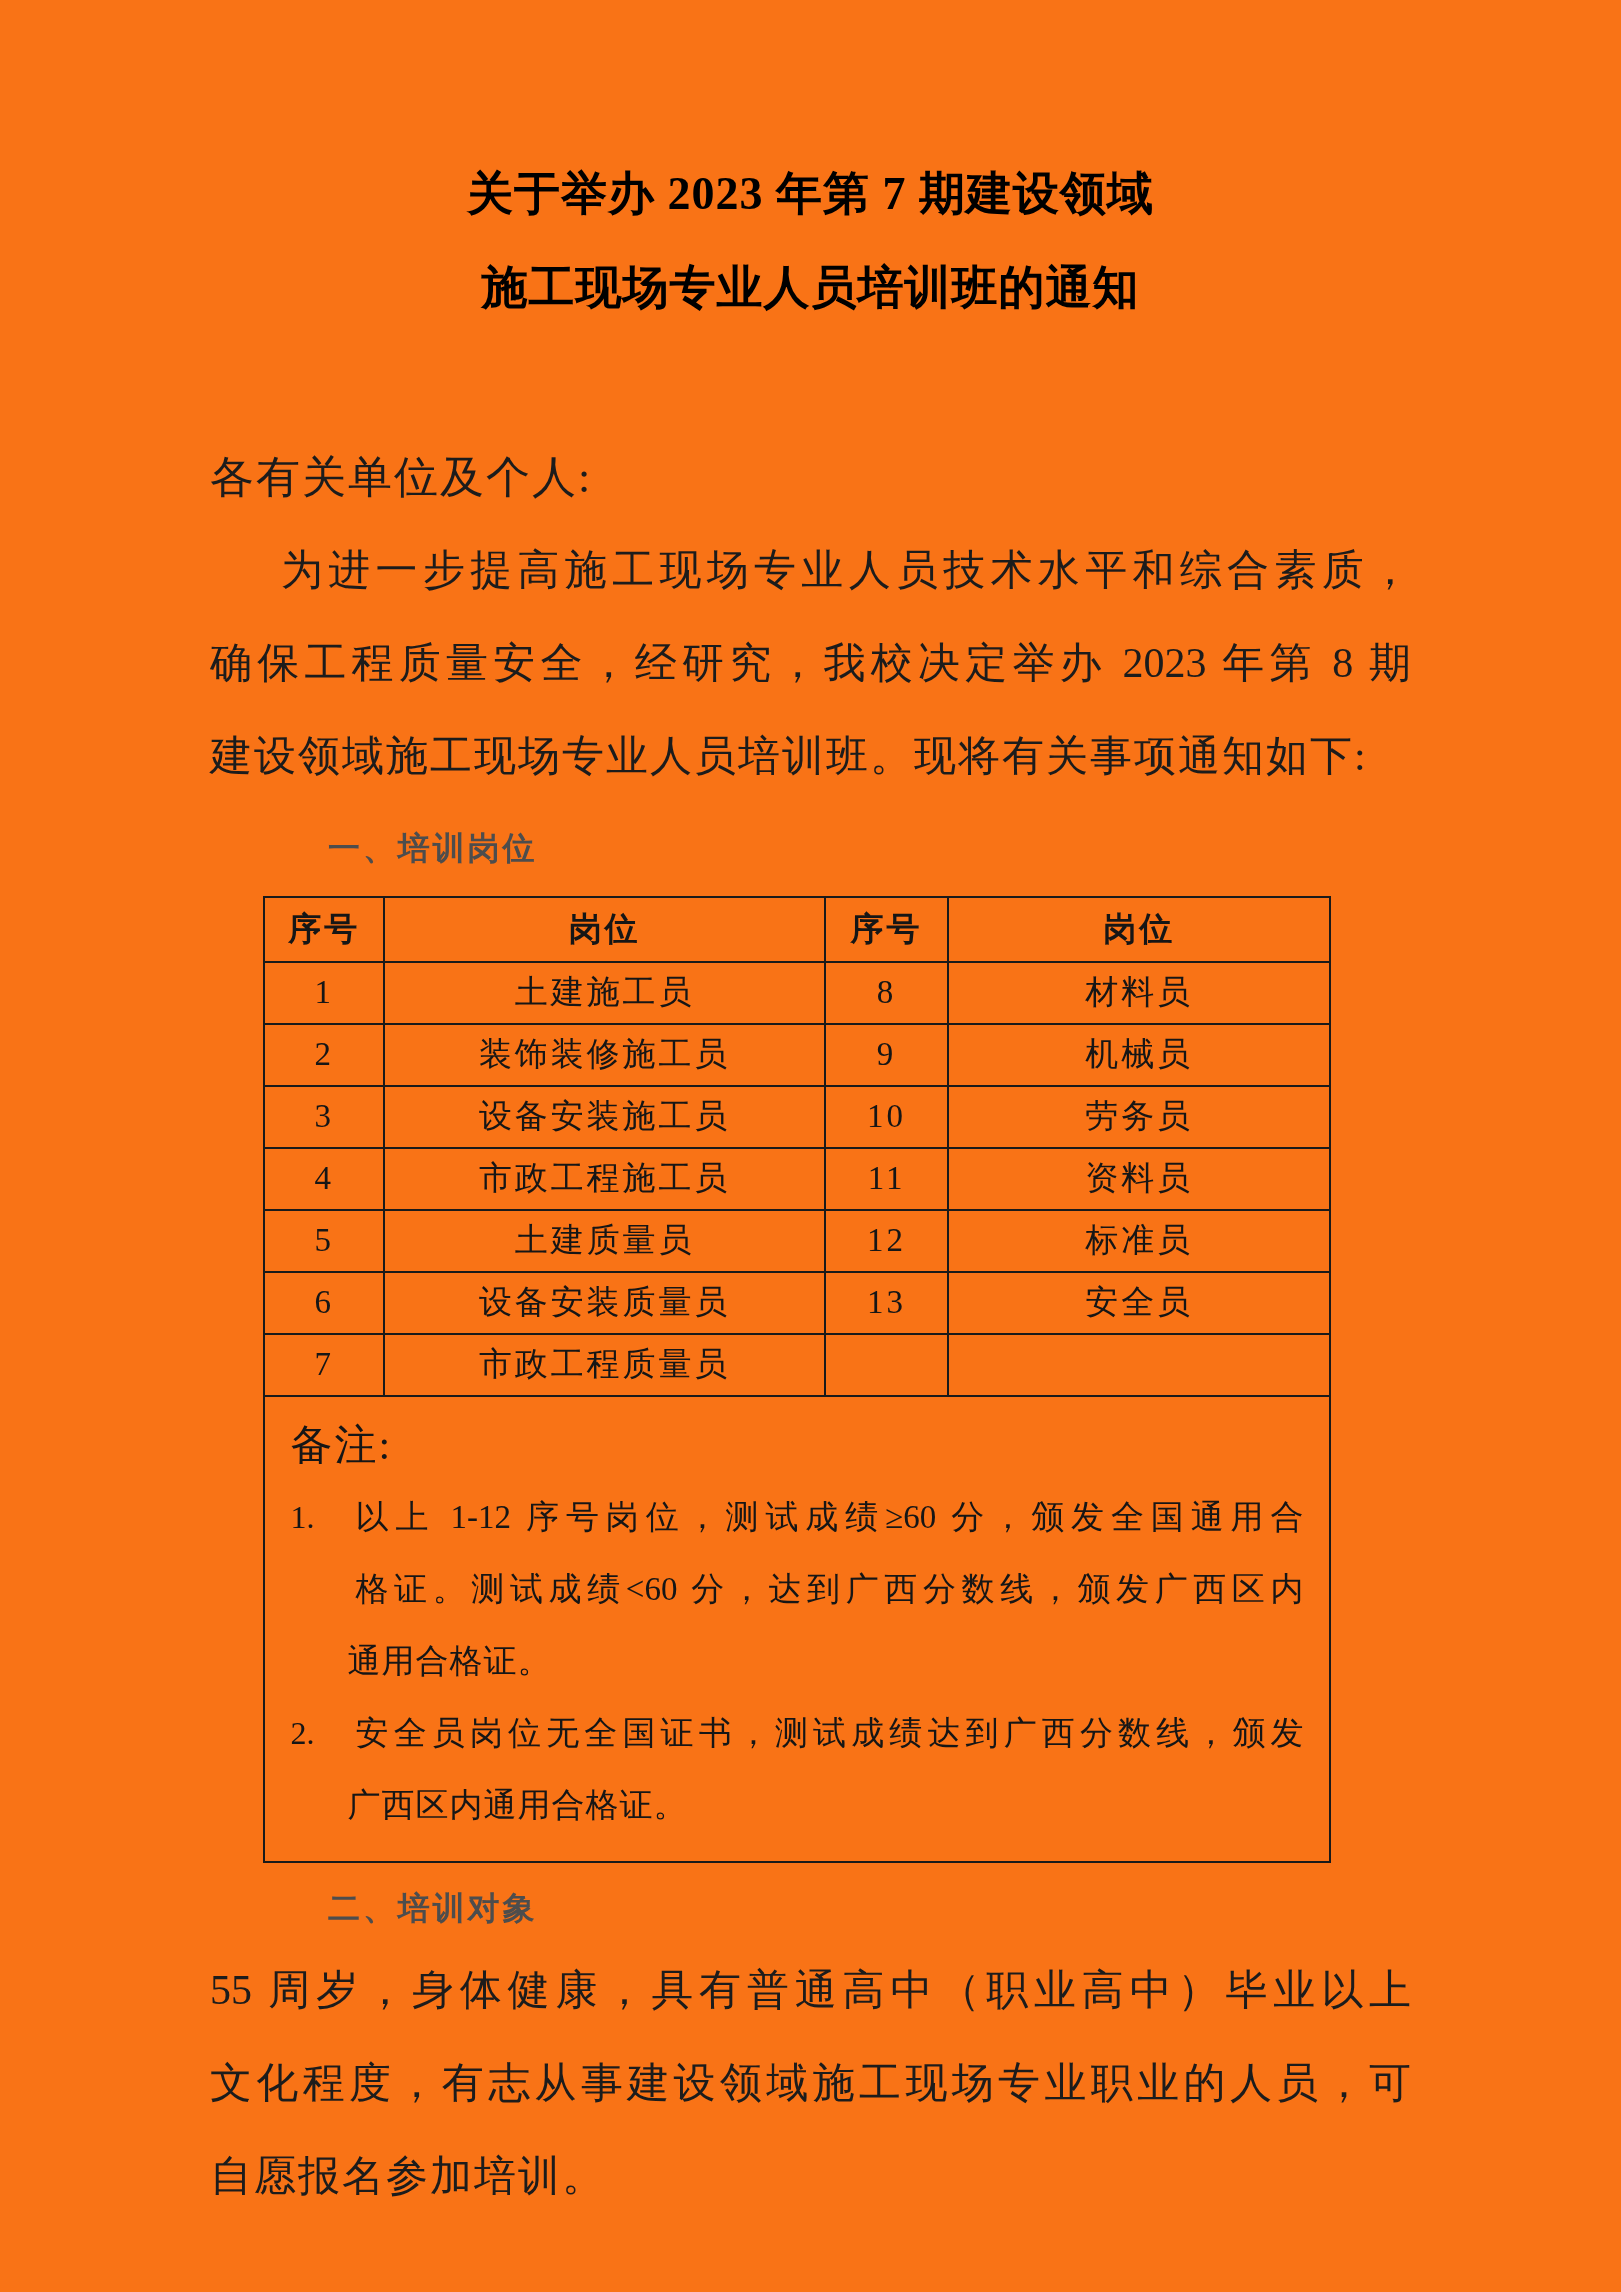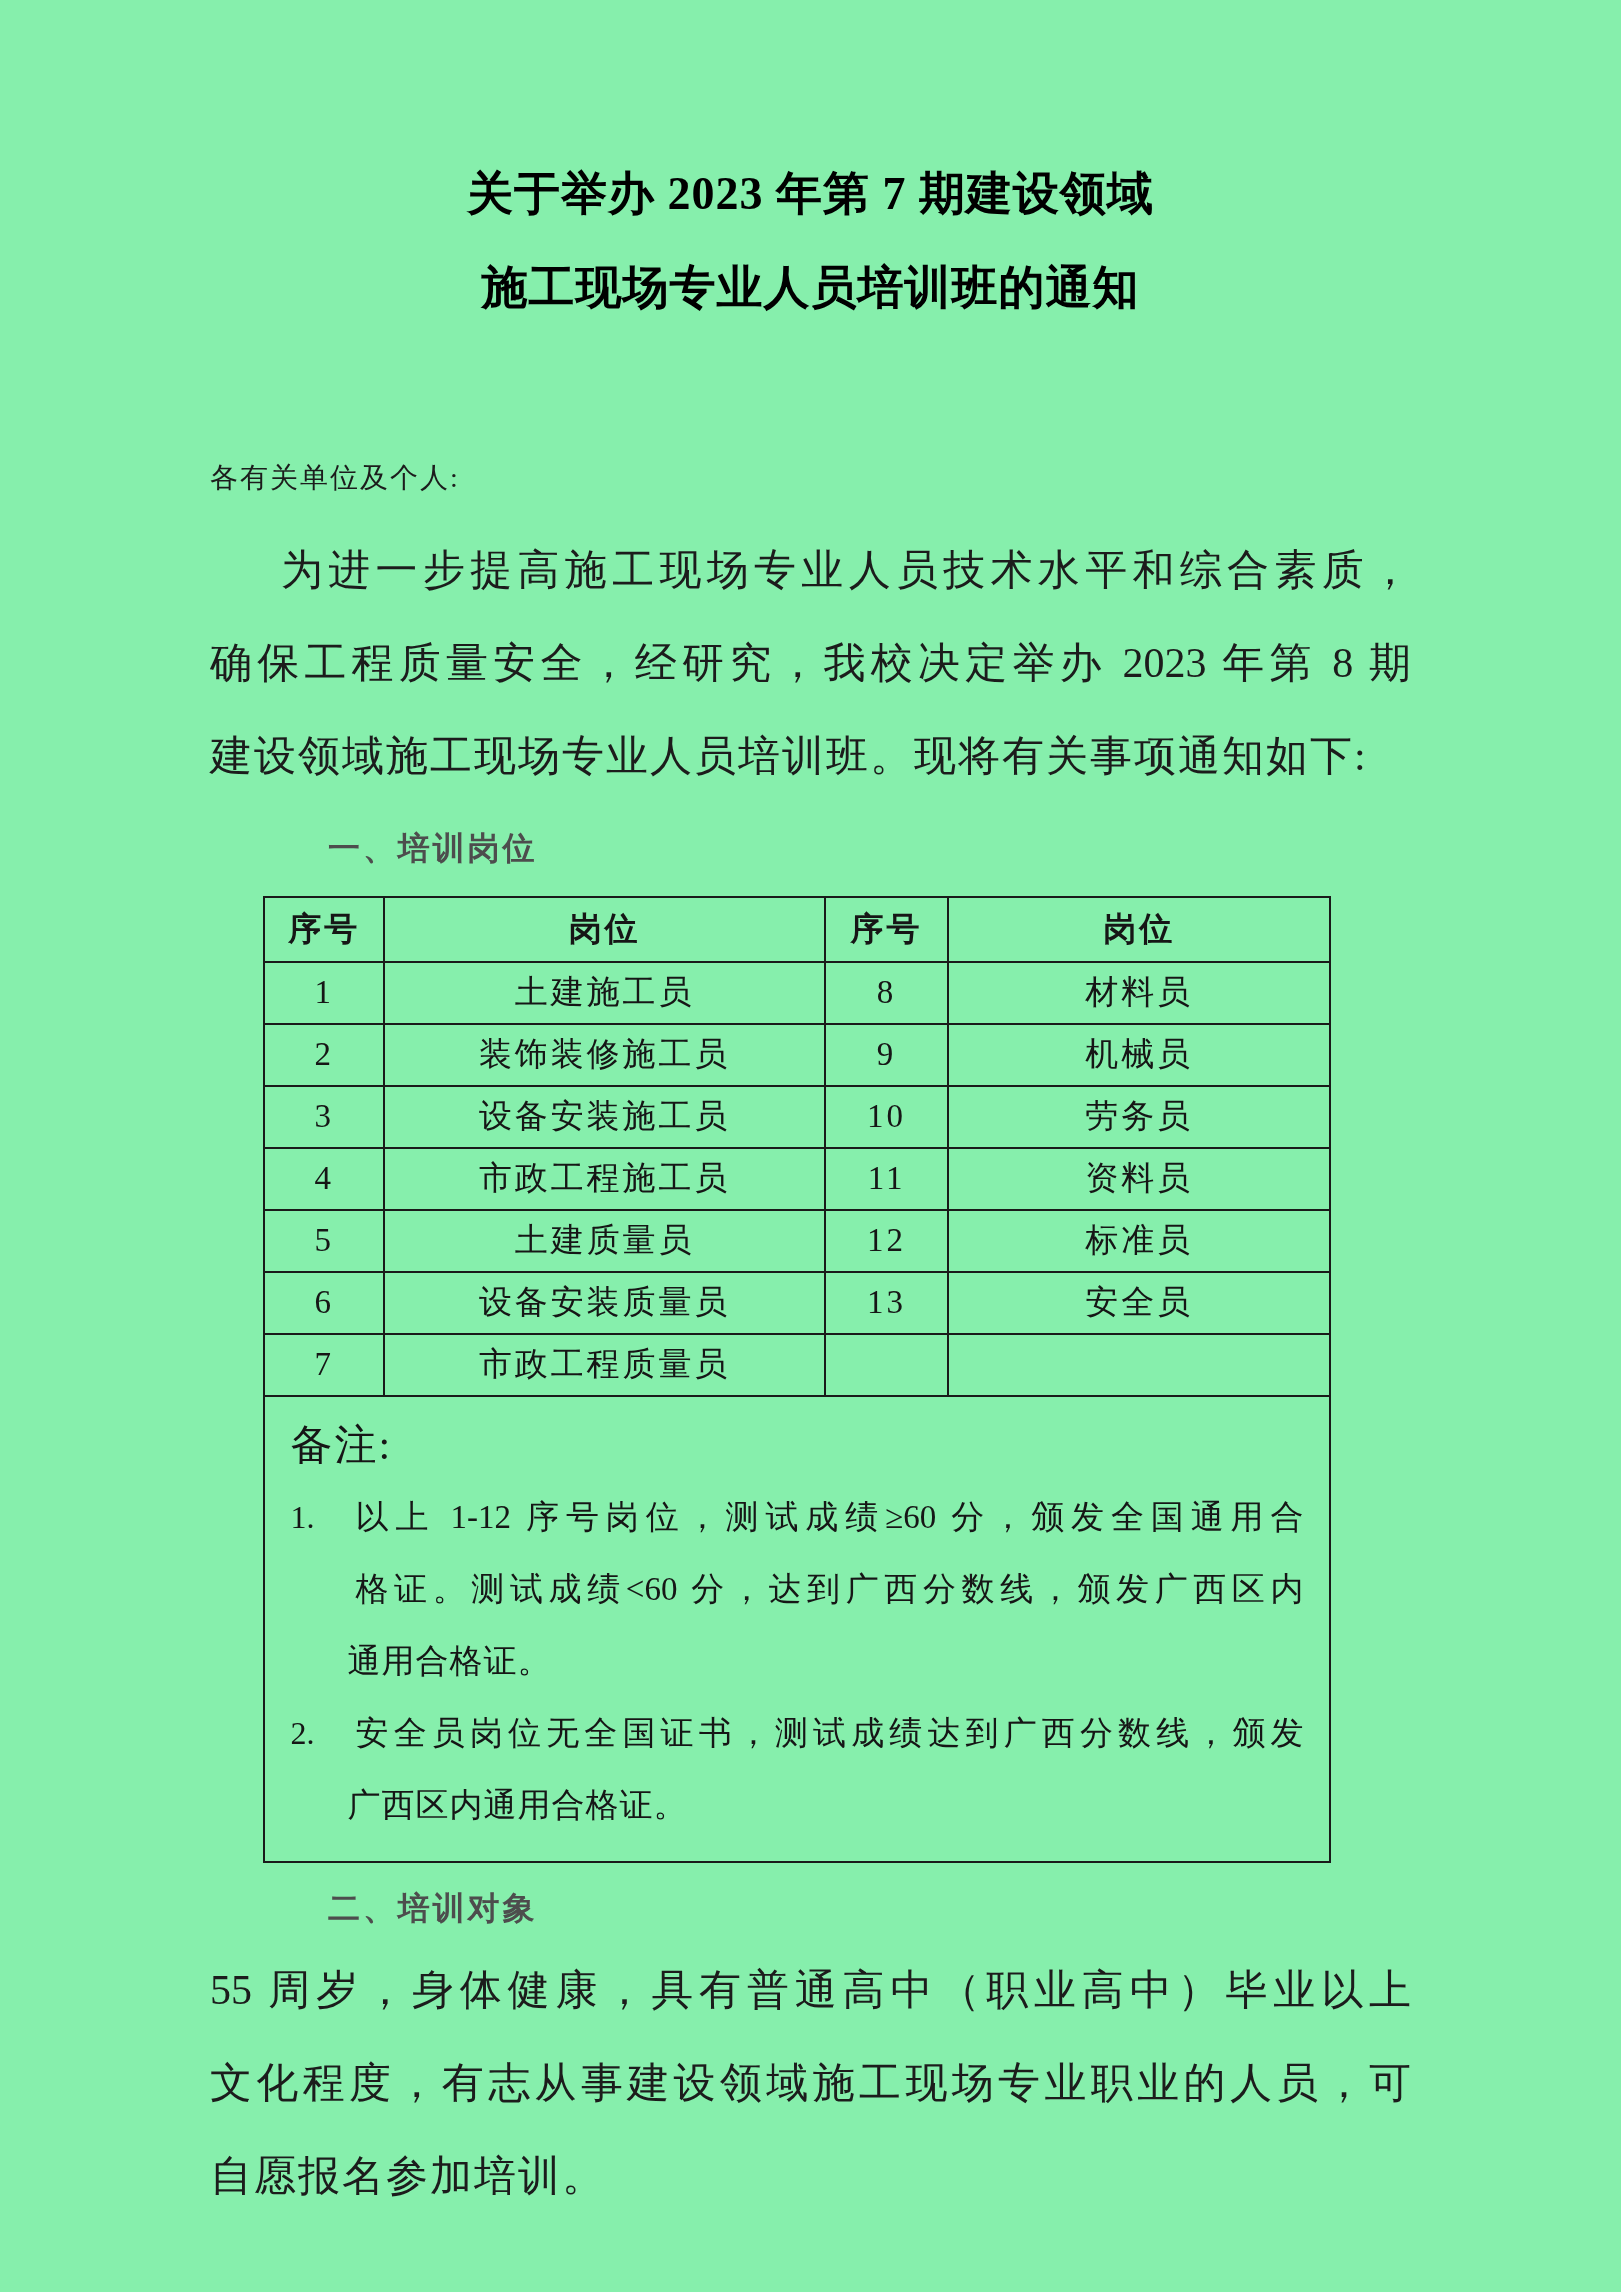--- a/index.html
+++ b/index.html
@@ -1,37 +1,37 @@
 <!DOCTYPE html>
 <html lang="zh"><head>
 <meta charset="utf-8">
 <style>
   html,body{margin:0;padding:0;background:#ffffff;}
   .page{
     position:relative;
     width:1621px;height:2293px;
     box-sizing:border-box;
     padding:147px 210px 0 210px;
-    background:#86efac;
+    background:#f97316;
     color:#1c1c1c;
     font-family:"Liberation Serif","DejaVu Serif",serif;
     overflow:hidden;
   }
   .title{
     margin:0;
     font-size:46px;
     font-weight:bold;
     color:#000000;
     text-align:center;
     letter-spacing:1px;
   }
   .title .tline{line-height:94px;}
   .salutation{
     margin:96px 0 0 0;
-    font-size:28px;
+    font-size:44px;
     line-height:93px;
     letter-spacing:2px;
   }
   .para{font-size:42px;}
   .para .line{line-height:93px;letter-spacing:2px;white-space:nowrap;}
   .para .just{
     text-align:justify;
     text-align-last:justify;
     white-space:normal;
     letter-spacing:normal;

